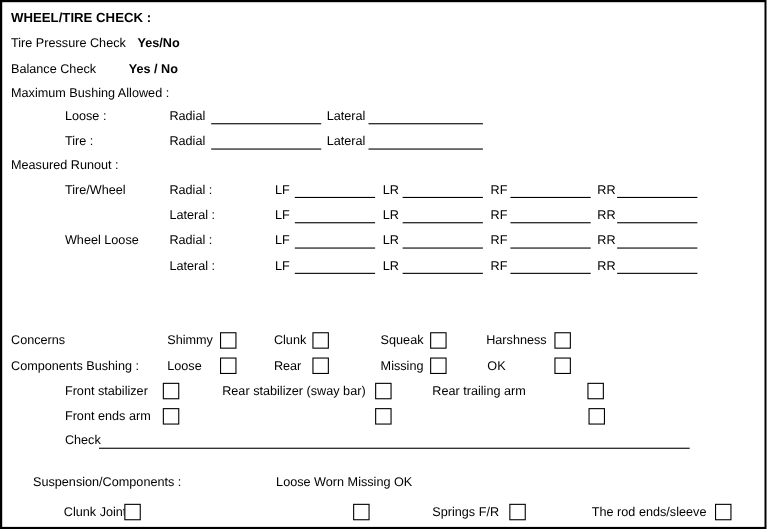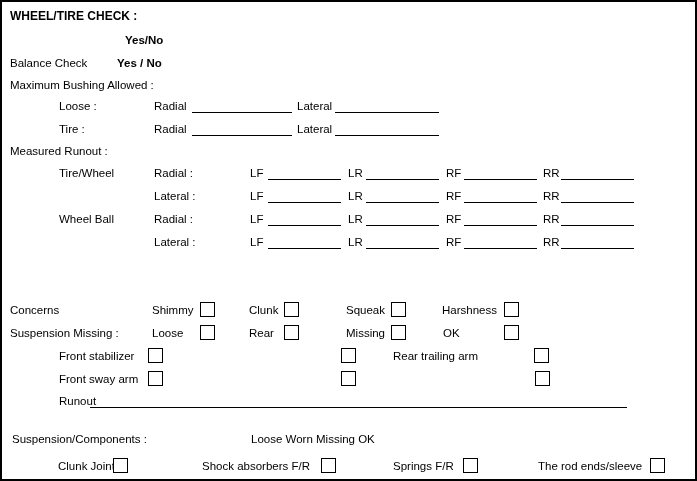--- a/index.html
+++ b/index.html
@@ -23,20 +23,21 @@
     border:1.4px solid #000; background:#fff;
   }
 </style>
 </head>
 <body>
 
 <div class="sheet">
 
   <div class="t hd" style="left:8px;top:7px">WHEEL/TIRE CHECK :</div>
 
+  <div class="t" style="left:8px;top:31px">Tire Pressure Check</div>
   <div class="t b" style="left:123px;top:31px">Yes/No</div>
 
   <div class="t" style="left:8px;top:54px">Balance Check</div>
   <div class="t b" style="left:115px;top:54px">Yes / No</div>
 
   <div class="t" style="left:8px;top:76px">Maximum Bushing Allowed :</div>
 
   <div class="t" style="left:57px;top:97px">Loose :</div>
   <div class="t" style="left:152px;top:97px">Radial</div>
   <div class="ul" style="left:190px;top:110px;width:100px"></div>
@@ -65,21 +66,21 @@
   <div class="t" style="left:152px;top:187px">Lateral :</div>
   <div class="t" style="left:248px;top:187px">LF</div>
   <div class="ul" style="left:266px;top:200px;width:73px"></div>
   <div class="t" style="left:346px;top:187px">LR</div>
   <div class="ul" style="left:364px;top:200px;width:73px"></div>
   <div class="t" style="left:444px;top:187px">RF</div>
   <div class="ul" style="left:462px;top:200px;width:73px"></div>
   <div class="t" style="left:541px;top:187px">RR</div>
   <div class="ul" style="left:559px;top:200px;width:73px"></div>
 
-  <div class="t" style="left:57px;top:210px">Wheel Ball</div>
+  <div class="t" style="left:57px;top:210px">Wheel Loose</div>
   <div class="t" style="left:152px;top:210px">Radial :</div>
   <div class="t" style="left:248px;top:210px">LF</div>
   <div class="ul" style="left:266px;top:223px;width:73px"></div>
   <div class="t" style="left:346px;top:210px">LR</div>
   <div class="ul" style="left:364px;top:223px;width:73px"></div>
   <div class="t" style="left:444px;top:210px">RF</div>
   <div class="ul" style="left:462px;top:223px;width:73px"></div>
   <div class="t" style="left:541px;top:210px">RR</div>
   <div class="ul" style="left:559px;top:223px;width:73px"></div>
 
@@ -97,49 +98,49 @@
   <div class="t" style="left:8px;top:301px">Concerns</div>
   <div class="t" style="left:150px;top:301px">Shimmy</div>
   <div class="cb" style="left:198px;top:300px"></div>
   <div class="t" style="left:247px;top:301px">Clunk</div>
   <div class="cb" style="left:282px;top:300px"></div>
   <div class="t" style="left:344px;top:301px">Squeak</div>
   <div class="cb" style="left:389px;top:300px"></div>
   <div class="t" style="left:440px;top:301px">Harshness</div>
   <div class="cb" style="left:502px;top:300px"></div>
 
-  <div class="t" style="left:8px;top:324px">Suspension Missing :</div>
+  <div class="t" style="left:8px;top:324px">Components Bushing :</div>
   <div class="t" style="left:150px;top:324px">Loose</div>
   <div class="cb" style="left:198px;top:323px"></div>
   <div class="t" style="left:247px;top:324px">Rear</div>
   <div class="cb" style="left:282px;top:323px"></div>
   <div class="t" style="left:344px;top:324px">Missing</div>
   <div class="cb" style="left:389px;top:323px"></div>
   <div class="t" style="left:441px;top:324px">OK</div>
   <div class="cb" style="left:502px;top:323px"></div>
 
   <div class="t" style="left:57px;top:347px">Front stabilizer</div>
   <div class="cb" style="left:146px;top:346px"></div>
+  <div class="t" style="left:200px;top:347px">Rear stabilizer (sway bar)</div>
   <div class="cb" style="left:339px;top:346px"></div>
   <div class="t" style="left:391px;top:347px">Rear trailing arm</div>
   <div class="cb" style="left:532px;top:346px"></div>
 
-  <div class="t" style="left:57px;top:370px">Front sway arm</div>
+  <div class="t" style="left:57px;top:370px">Front ends arm</div>
   <div class="cb" style="left:146px;top:369px"></div>
   <div class="cb" style="left:339px;top:369px"></div>
   <div class="cb" style="left:533px;top:369px"></div>
 
-  <div class="t" style="left:57px;top:392px">Runout</div>
+  <div class="t" style="left:57px;top:392px">Check</div>
   <div class="ul" style="left:88px;top:405px;width:537px"></div>
 
-  <div class="t" style="left:10px;top:430px">Suspension/Components :</div>
+  <div class="t" style="left:28px;top:430px">Suspension/Components :</div>
   <div class="t" style="left:249px;top:430px">Loose Worn Missing OK</div>
 
   <div class="t" style="left:56px;top:457px">Clunk Joint</div>
   <div class="cb" style="left:111px;top:456px"></div>
-  <div class="t" style="left:200px;top:457px">Shock absorbers F/R</div>
   <div class="cb" style="left:319px;top:456px"></div>
   <div class="t" style="left:391px;top:457px">Springs F/R</div>
   <div class="cb" style="left:461px;top:456px"></div>
   <div class="t" style="left:536px;top:457px">The rod ends/sleeve</div>
   <div class="cb" style="left:648px;top:456px"></div>
 
 </div>
 
 </body></html>

